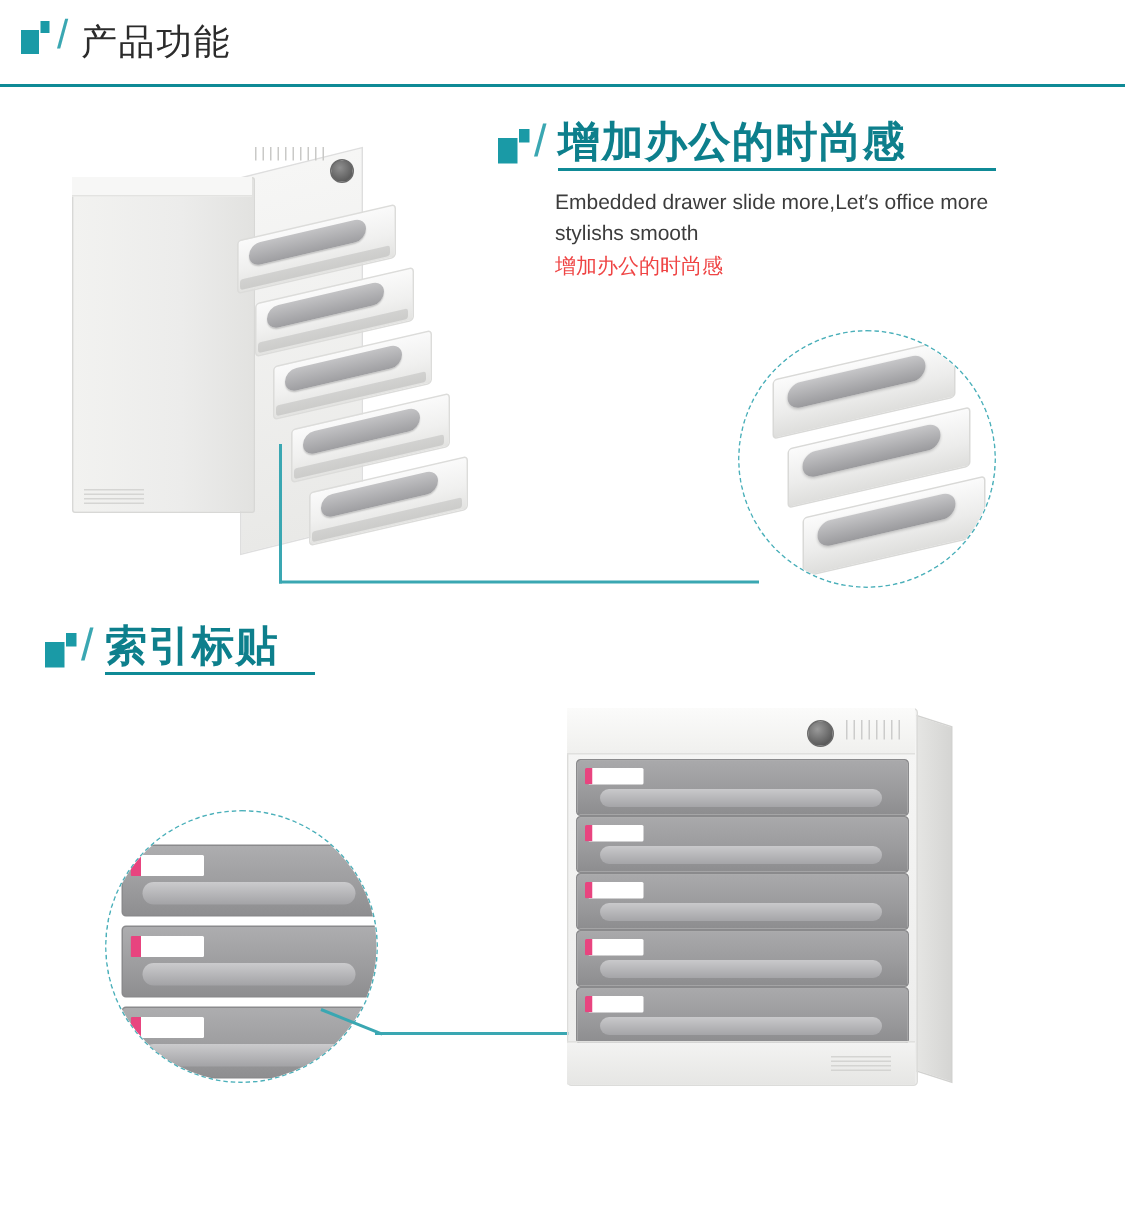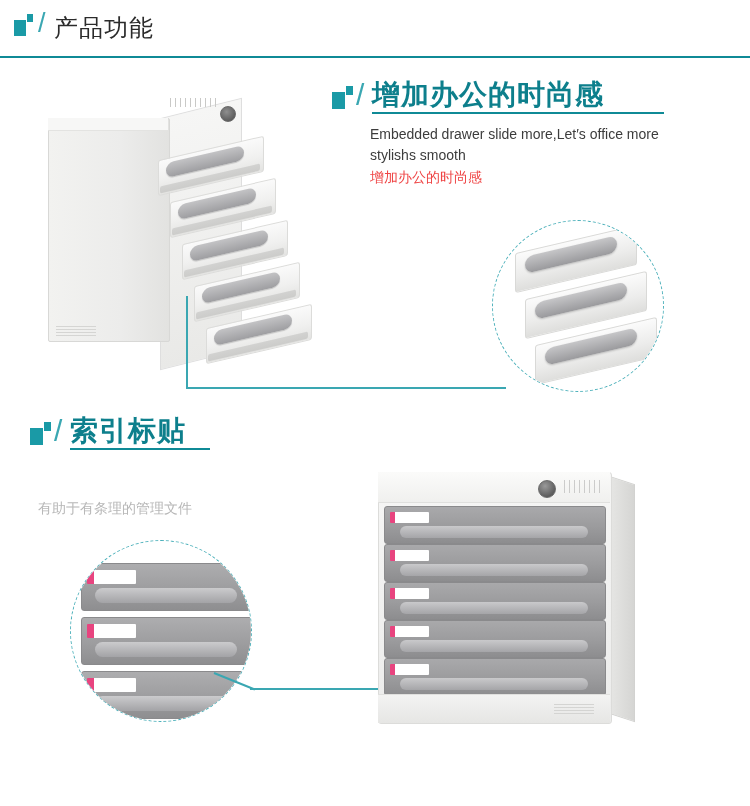--- a/index.html
+++ b/index.html
@@ -649,21 +649,20 @@
 
   <div class="s2-title-block">
     <div class="title-mark">
       <div class="sq-a"></div>
       <div class="sq-b"></div>
     </div>
     <div class="title-slash">/</div>
     <div class="title-cn">索引标贴</div>
     <div class="title-underline" style="width:140px;"></div>
   </div>
-  <div class="s2-desc-cn">有助于有条理的管理文件</div>
 
   <div class="zoom2">
     <div class="z2drawer" style="top:22px;">
       <div class="z2face"></div>
       <div class="z2label"></div>
       <div class="z2handle"></div>
     </div>
     <div class="z2drawer" style="top:76px;">
       <div class="z2face"></div>
       <div class="z2label"></div>

